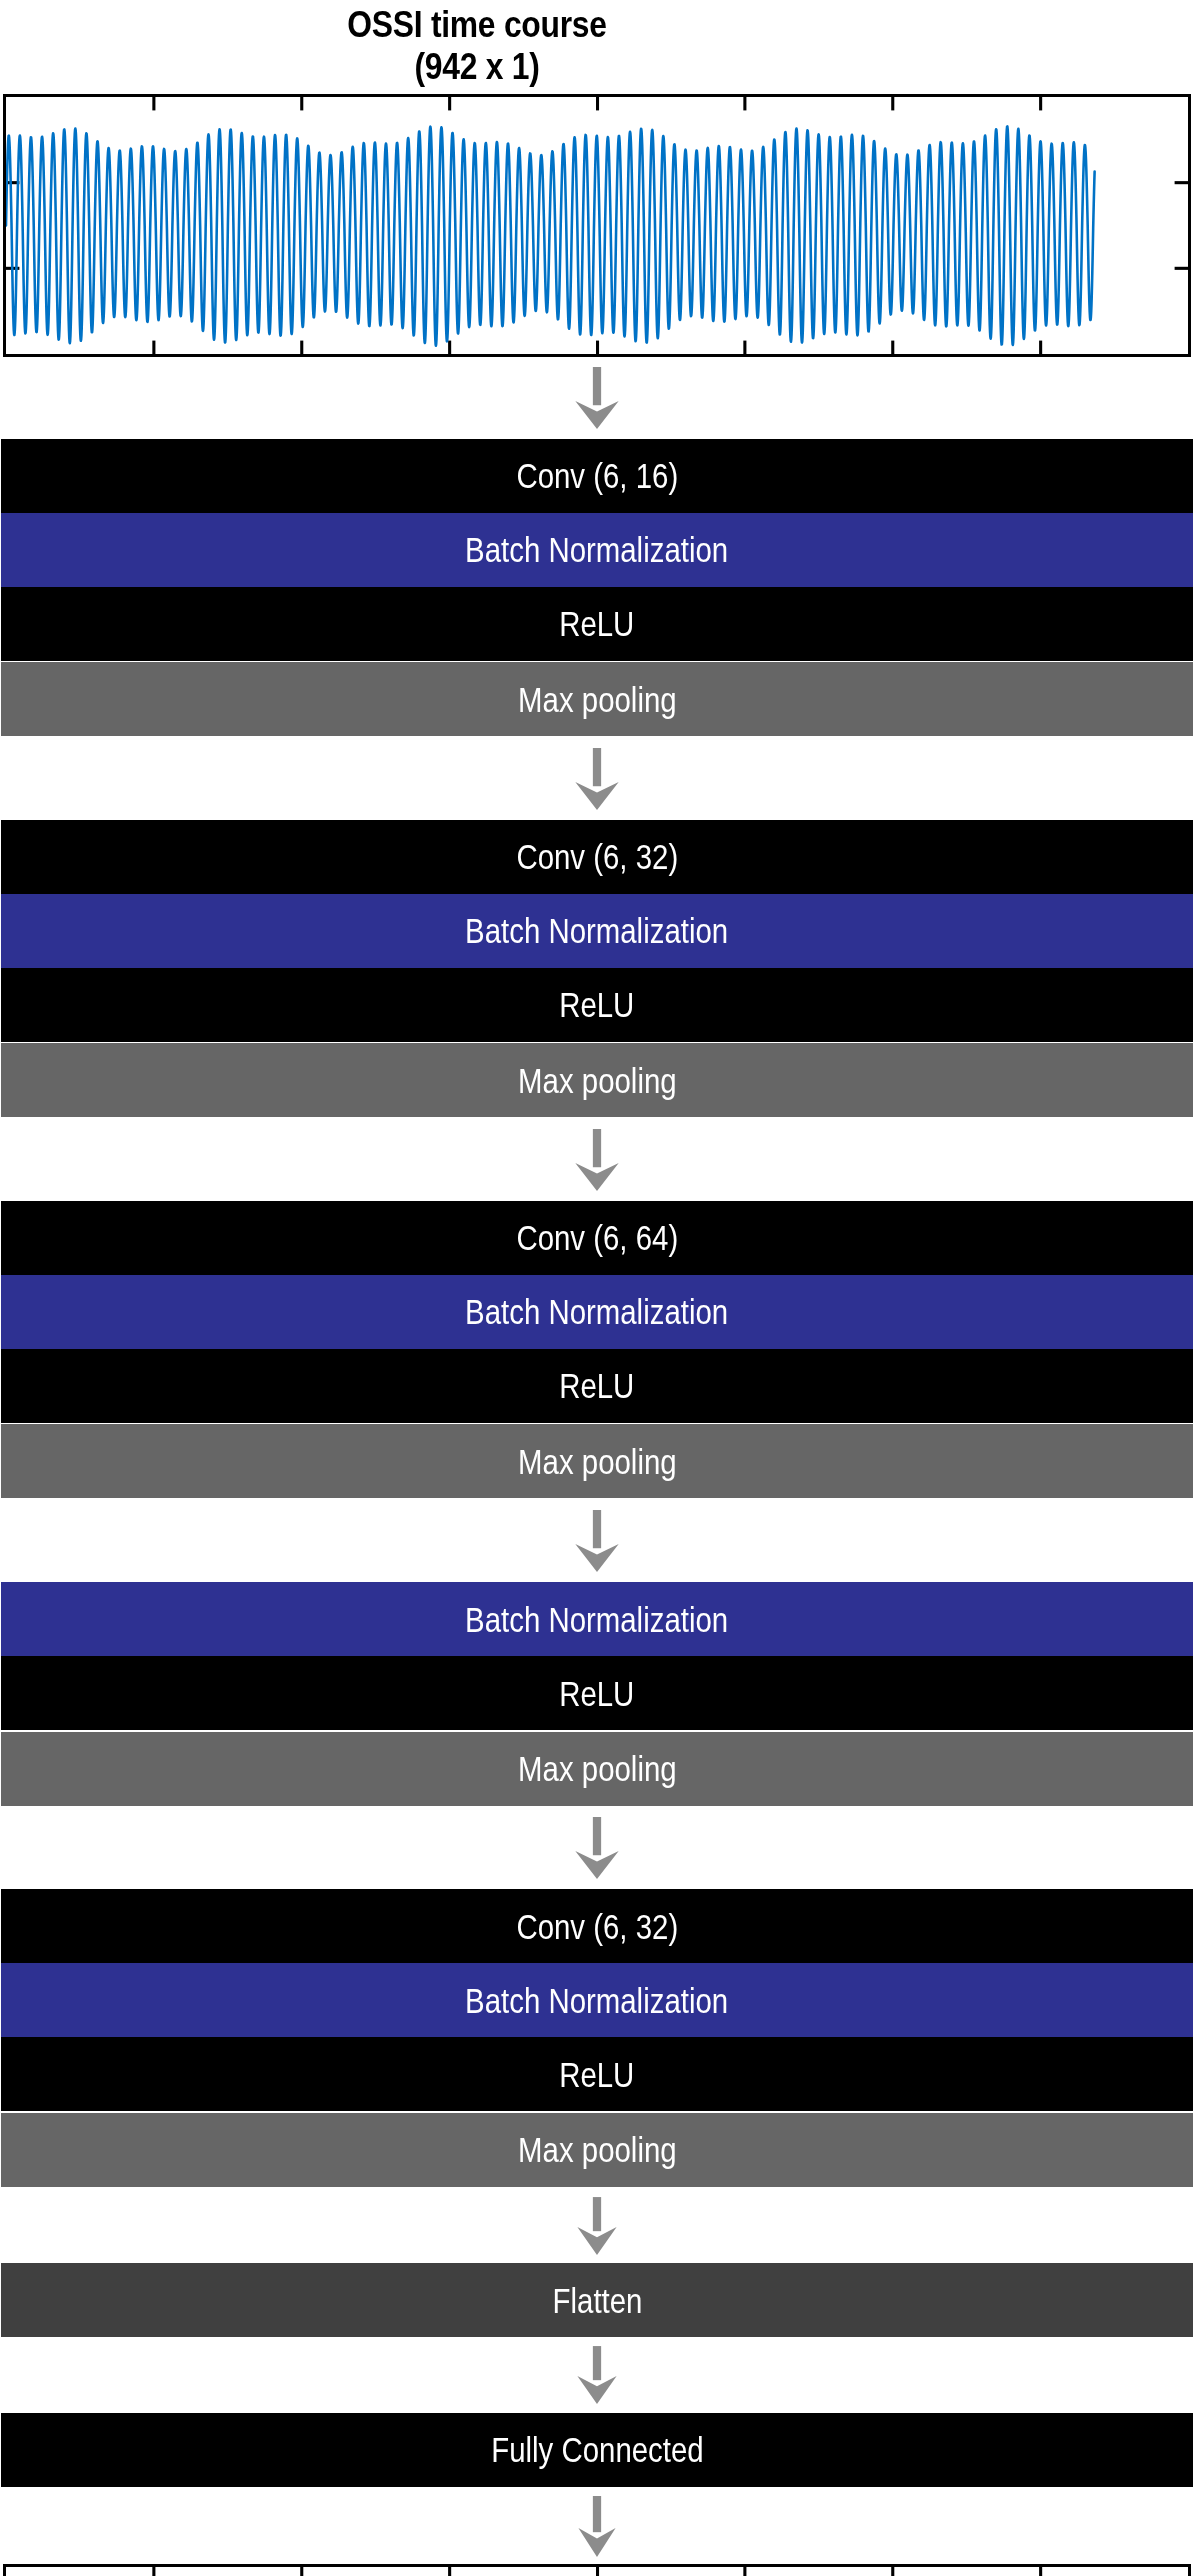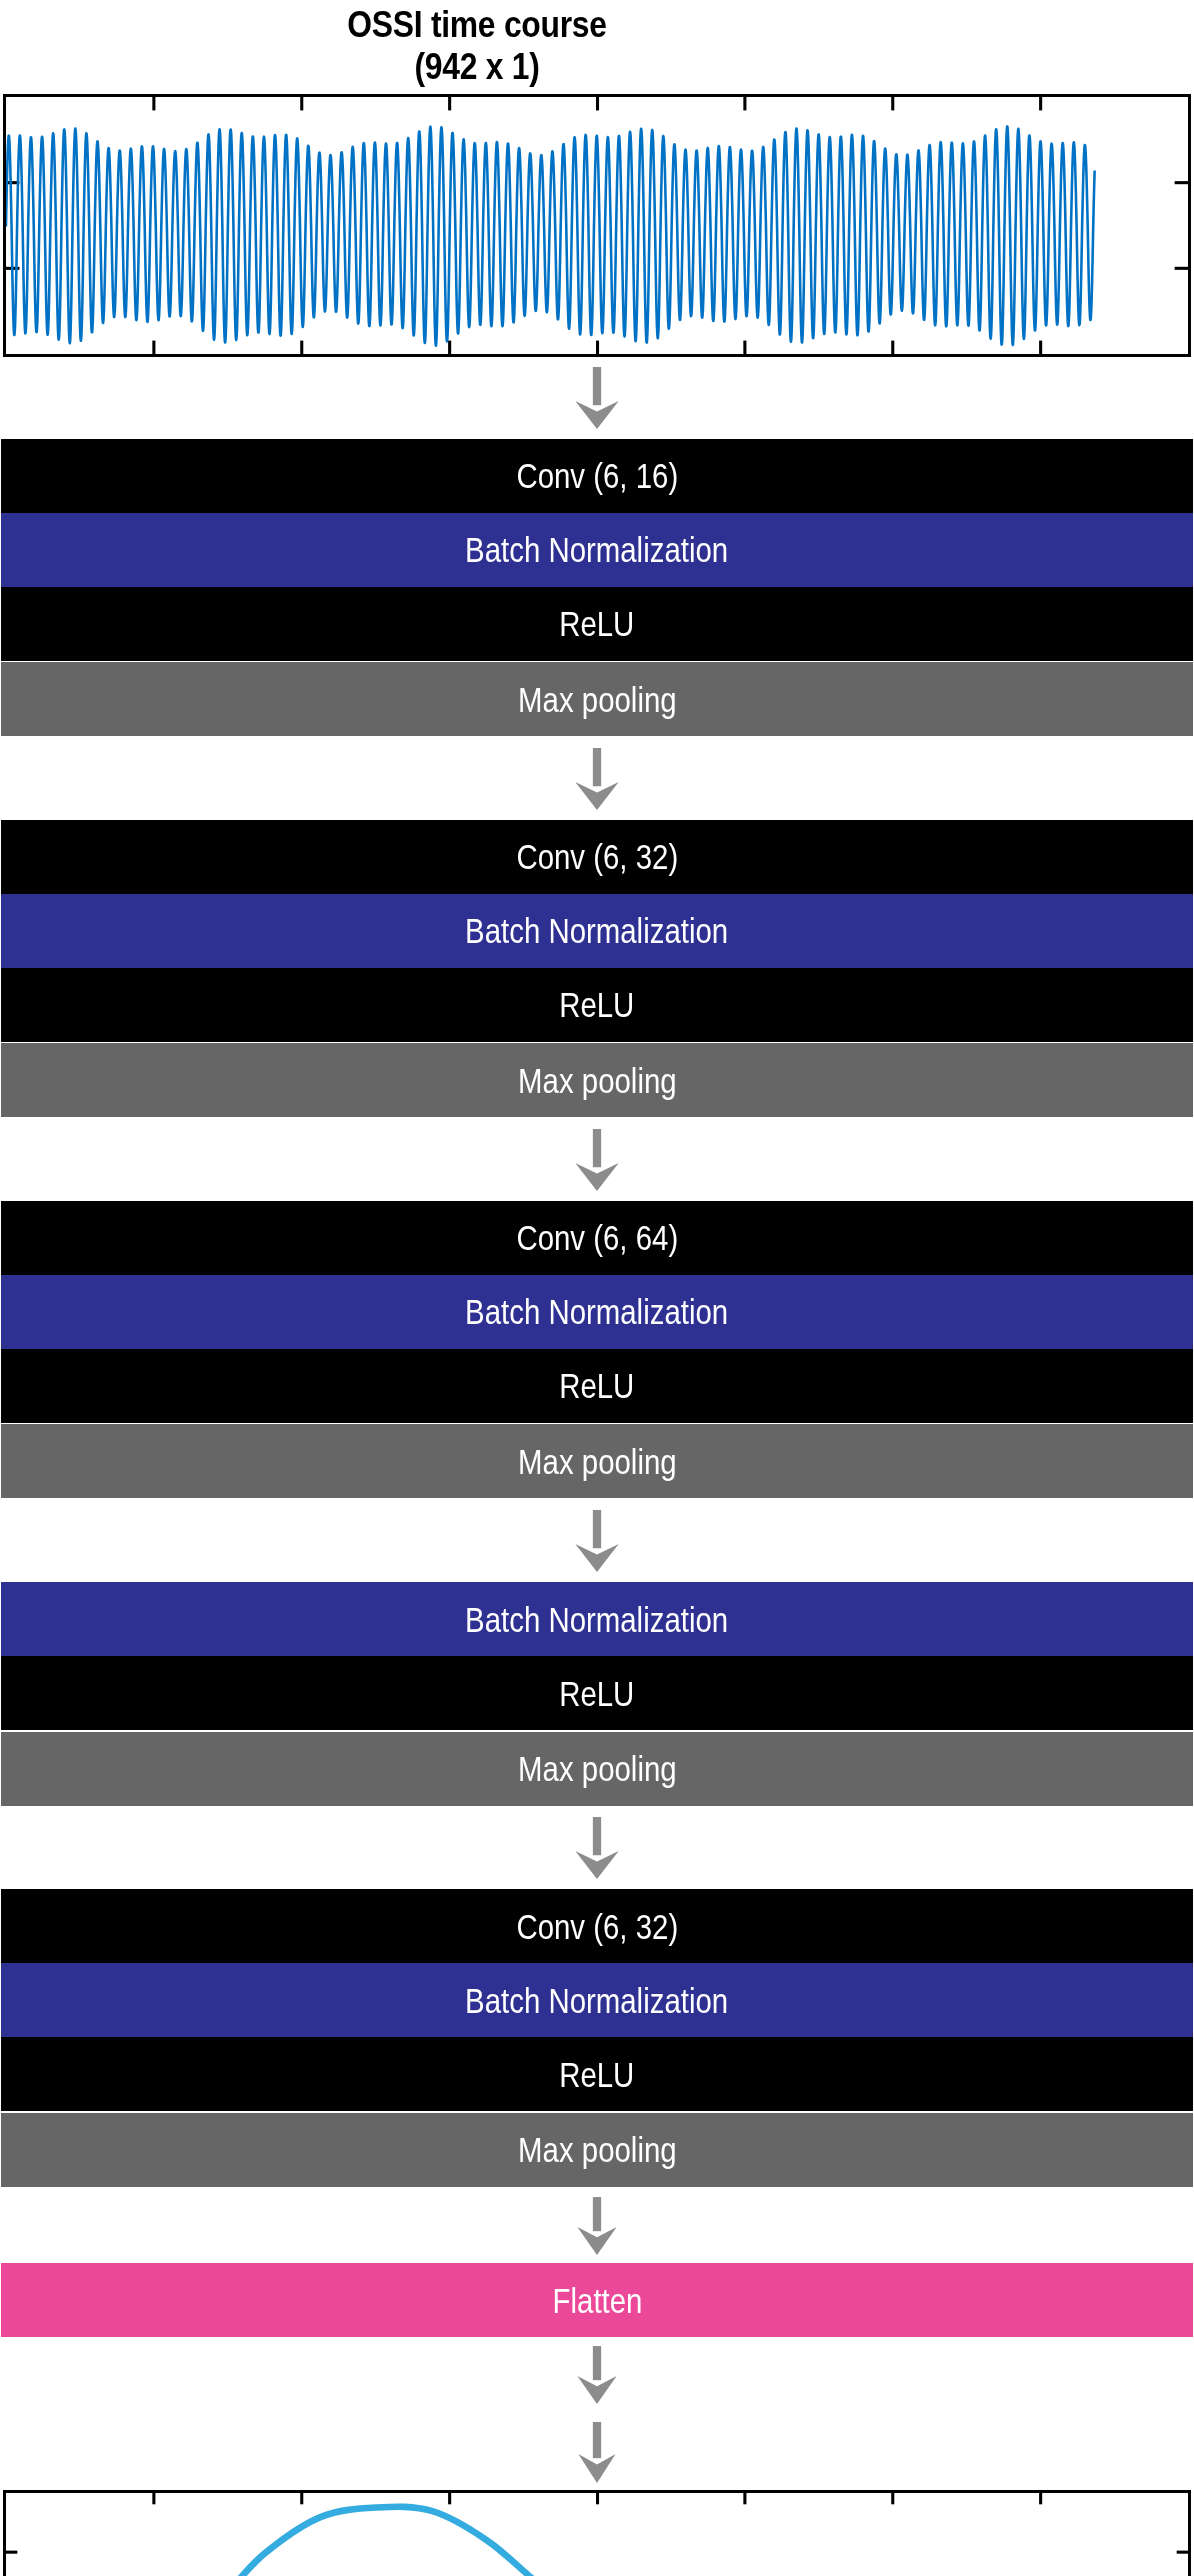--- a/index.html
+++ b/index.html
@@ -77,21 +77,21 @@
     font-weight: 400;
     white-space: nowrap;
     transform: scaleX(0.84);
     transform-origin: center center;
     line-height: 1;
   }
   .bar-conv    { background: #000000; }
   .bar-bn      { background: #2E3192; }
   .bar-relu    { background: #000000; }
   .bar-pool    { background: #666666; }
-  .bar-flatten { background: #ec4899; }
+  .bar-flatten { background: #404040; }
   .bar-fc      { background: #000000; }
 
   .sep { height: 1.5px; background: #ffffff; }
 
   
   .vspace { width: 100%; }
 </style>
 </head>
 <body>
 
@@ -253,20 +253,23 @@
     <span class="layer-label">Flatten</span>
   </div>
 
   <div class="vspace" style="height:9.3px"></div>
   <svg class="arrow" width="62" height="58" viewBox="0 0 120 112">
     <rect x="52" y="0" width="16" height="66" fill="#8C8C8C"></rect>
     <path d="M 22 58 L 60 112 L 98 58 L 60 78 Z" fill="#8C8C8C"></path>
   </svg>
   <div class="vspace" style="height:8.2px"></div>
 
+  <div class="layer-bar bar-fc">
+    <span class="layer-label">Fully Connected</span>
+  </div>
 
   <div class="vspace" style="height:9.3px"></div>
   <svg class="arrow" width="62" height="61" viewBox="0 0 120 118">
     <rect x="52" y="0" width="16" height="70" fill="#8C8C8C"></rect>
     <path d="M 24 62 L 60 118 L 96 62 L 60 82 Z" fill="#8C8C8C"></path>
   </svg>
   <div class="vspace" style="height:7.2px"></div>
 
   <div class="plot-panel" style="width:1188px; height:184px; margin:0 auto;">
     <svg class="plot-svg" viewBox="0 0 2294 346" preserveAspectRatio="none">

